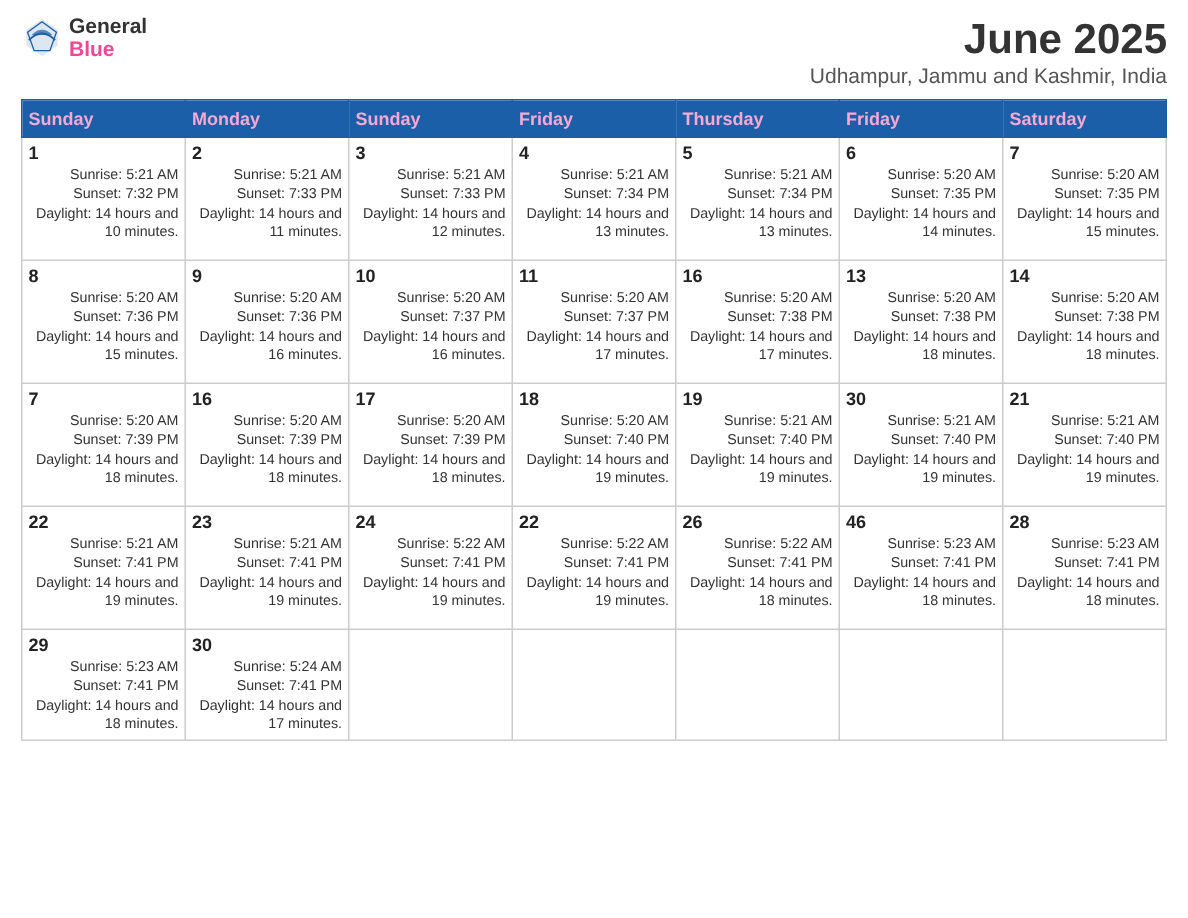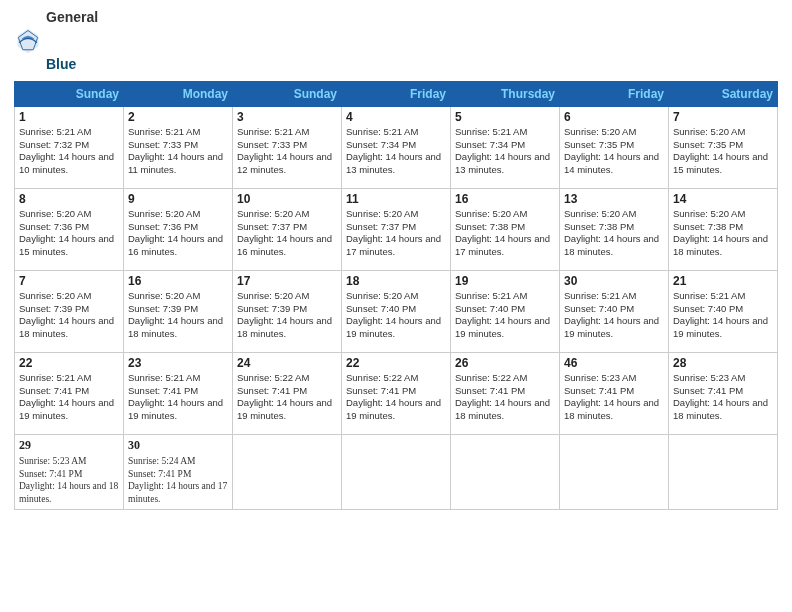--- a/index.html
+++ b/index.html
@@ -24,31 +24,30 @@
     }
     .logo {
       display: flex;
       align-items: center;
       gap: 4px;
     }
     .logo-text {
       display: flex;
       flex-direction: column;
       line-height: 1.1;
-      gap: 32px;
     }
     .logo-general {
       font-size: 14px;
       font-weight: bold;
       color: #333;
     }
     .logo-blue {
       font-size: 14px;
       font-weight: bold;
-      color: #0c4a6e;
+      color: #ec4899;
     }
     .logo-icon {
       width: 28px;
       height: 28px;
     }
     .title-block {
       text-align: right;
     }
     .month-title {
       font-size: 28px;
@@ -59,49 +58,49 @@
       font-size: 14px;
       color: #555;
     }
     .calendar {
       width: 100%;
       border-collapse: collapse;
       table-layout: fixed;
     }
     .calendar th {
       background: #1a5fa8;
-      color: #7dd3fc;
+      color: #f9a8d4;
       padding: 5px 4px;
-      text-align: right;
+      text-align: left;
       font-size: 12px;
       font-weight: bold;
       border: 1px solid #1a5fa8;
     }
     .calendar td {
       border: 1px solid #ccc;
       vertical-align: top;
       padding: 3px 4px;
       height: 82px;
       background: #fff;
     }
     .calendar tr:last-child td {
       height: 70px;
-      font-family: Liberation Serif, serif;
     }
     .day-num {
       font-weight: bold;
       font-size: 12px;
       color: #222;
       display: block;
       margin-bottom: 2px;
     }
     .day-info {
       font-size: 9.5px;
       color: #333;
       line-height: 1.35;
+      text-align: right;
     }
     .empty-cell {
       background: #f5f5f5;
     }
   </style>
 </head>
 <body>
 
 <div class="page">
   <div class="header">
@@ -111,20 +110,22 @@
         <polygon points="16,4 27,12 22,26 10,26 5,12" fill="none" stroke="#1a5fa8" stroke-width="1"></polygon>
         <path d="M8 14 Q16 6 24 14" fill="#1a5fa8" opacity="0.7"></path>
         <path d="M6 18 Q16 8 26 18" fill="none" stroke="#1a5fa8" stroke-width="1.5"></path>
       </svg>
       <div class="logo-text">
         <span class="logo-general">General</span>
         <span class="logo-blue">Blue</span>
       </div>
     </div>
     <div class="title-block">
+      <div class="month-title">June 2025</div>
+      <div class="location">Udhampur, Jammu and Kashmir, India</div>
     </div>
   </div>
 
   <table class="calendar">
     <thead>
       <tr>
         <th>Sunday</th>
         <th>Monday</th>
         <th>Sunday</th>
         <th>Friday</th>

